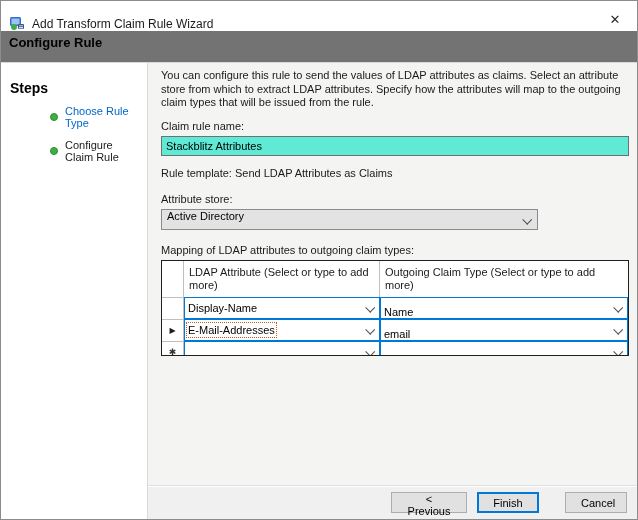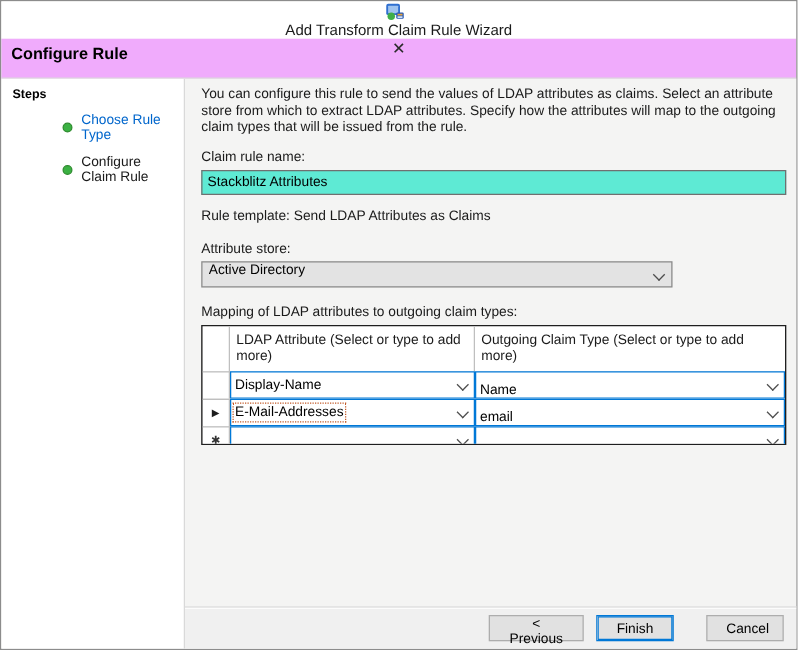--- a/index.html
+++ b/index.html
@@ -4,41 +4,41 @@
 <style>
   * { box-sizing: border-box; }
   html,body { margin:0; padding:0; background:#cfcfcf; }
   body { width:638px; height:520px; font-family:"Liberation Sans","DejaVu Sans",sans-serif; }
   .dialog{
     position:relative; width:638px; height:520px;
     border:1px solid #8c8c8c; background:#f4f4f3; overflow:hidden;
   }
   
   .titlebar{
-    height:30px; background:#ffffff; display:flex; align-items:center;
-    padding:0 8px; font-size:12px; color:#1a1a1a;flex-direction:column;
+    height:30px; background:#ffffff; display:flex; align-items:flex-end;
+    padding:0 8px; font-size:12px; color:#1a1a1a;
   }
   .app-icon{ width:16px; height:16px; margin-right:7px; flex:0 0 auto; }
   .title-text{ flex:1 1 auto; white-space:nowrap; }
   .close-btn{
     width:28px; height:24px; display:flex; align-items:center; justify-content:center;
     font-size:13px; color:#2b2b2b; cursor:pointer;
   }
   .heading-band{
-    background:#f0abfc; padding:4px 8px 12px 8px;
+    background:#737373; padding:4px 8px 12px 8px;
     font-size:13px; font-weight:bold; color:#000;
     border-bottom:1px solid #d9d9d9;
   }
   
   .body{ display:flex; height:456px; }
   .sidebar{
     width:147px; flex:0 0 147px; background:#ffffff;
     border-right:1px solid #d9d9d9; padding:7px 9px;
   }
-  .steps-header{ font-size:10px; font-weight:bold; color:#000; margin-bottom:9px; }
+  .steps-header{ font-size:14px; font-weight:bold; color:#000; margin-bottom:9px;margin-top:10px; }
   .step-item{ display:flex; align-items:center; margin-bottom:10px; cursor:pointer;margin-left:40px; }
   .step-bullet{
     width:8px; height:8px; border-radius:50%;
     background:#3bb143; border:1px solid #2e8b2e; margin-right:7px; flex:0 0 auto;
   }
   .step-label{ font-size:11px; }
   .step-item.done .step-label{ color:#0066cc; }
   .step-item.current .step-label{ color:#1a1a1a; }
   .content{
     flex:1 1 auto; position:relative; background:#f4f4f3;

